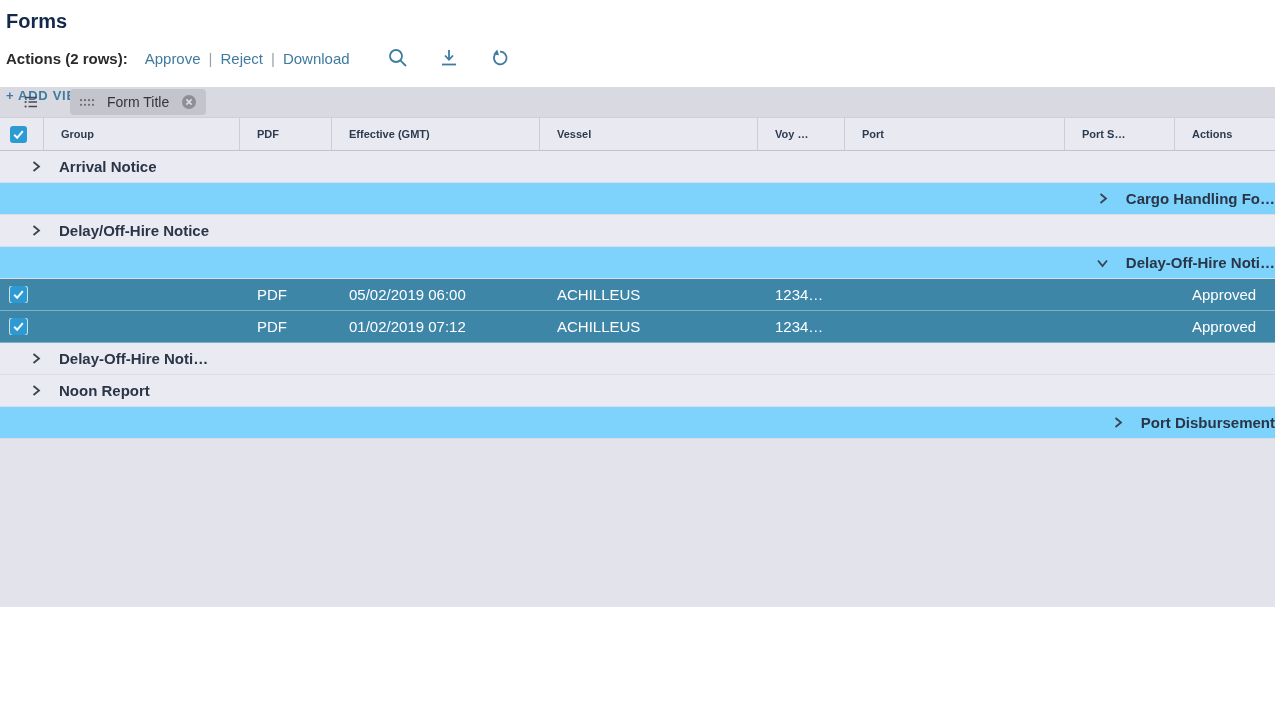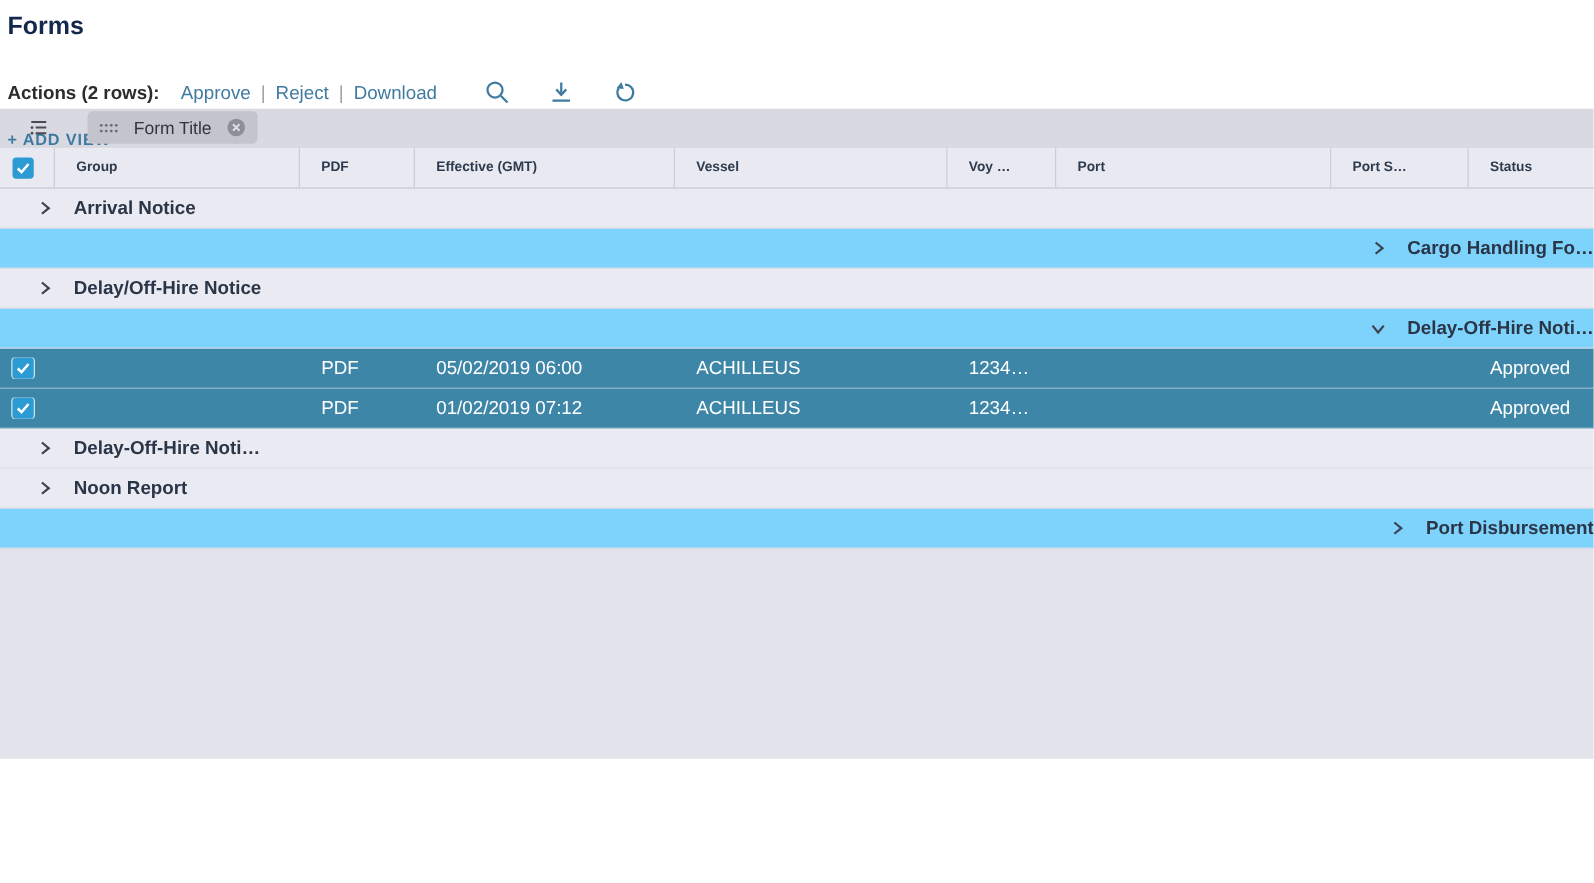--- a/index.html
+++ b/index.html
@@ -6,21 +6,21 @@
   body {
     margin: 0;
     width: 1275px;
     height: 706px;
     overflow: hidden;
     background: #ffffff;
     font-family: "Liberation Sans", sans-serif;
   }
   .topbar { height: 87px; padding: 10px 6px 0; background: #fff; }
   .page-title { margin: 0; font-size: 20px; font-weight: 700; color: #13294b; }
-  .actions-row { margin-top: 29px; display: flex; align-items: center; }
+  .actions-row { margin-top: 13px; display: flex; align-items: center; }
   .actions-label { font-weight: 700; color: #2b2b2b; font-size: 15px; }
   .action-link { color: #3f7ba1; font-size: 15px; margin-left: 17px; cursor: pointer; }
   .sep { color: #9aa0a8; font-size: 15px; margin-left: 8px; }
   .sep + .action-link { margin-left: 8px; }
   .icon-btn { display: inline-flex; margin-left: 27px; cursor: pointer; }
   .icon-btn.first { margin-left: 36px; }
   .add-view { margin-top: 18px; display: inline-block; color: #3f7ba1; font-size: 13px;
               font-weight: 600; letter-spacing: .7px; cursor: pointer; }
 
   .grid { width: 1275px; }
@@ -138,21 +138,21 @@
       </span>
     </div>
 
   <div class="hcell">Group</div>
       <div class="hcell">PDF</div>
       <div class="hcell">Effective (GMT)</div>
       <div class="hcell">Vessel</div>
       <div class="hcell">Voy …</div>
       <div class="hcell">Port</div>
       <div class="hcell">Port S…</div>
-      <div class="hcell">Status</div>
+      <div class="hcell">Actions</div>
     </div>
 
   <div>
 
   <div class="grouprow">
         <span class="chev">
           <svg width="12" height="13" viewBox="0 0 12 13">
             <polyline points="3.5,2 9,6.5 3.5,11" fill="none" stroke="#3c4250" stroke-width="1.8"></polyline>
           </svg>
         </span>

